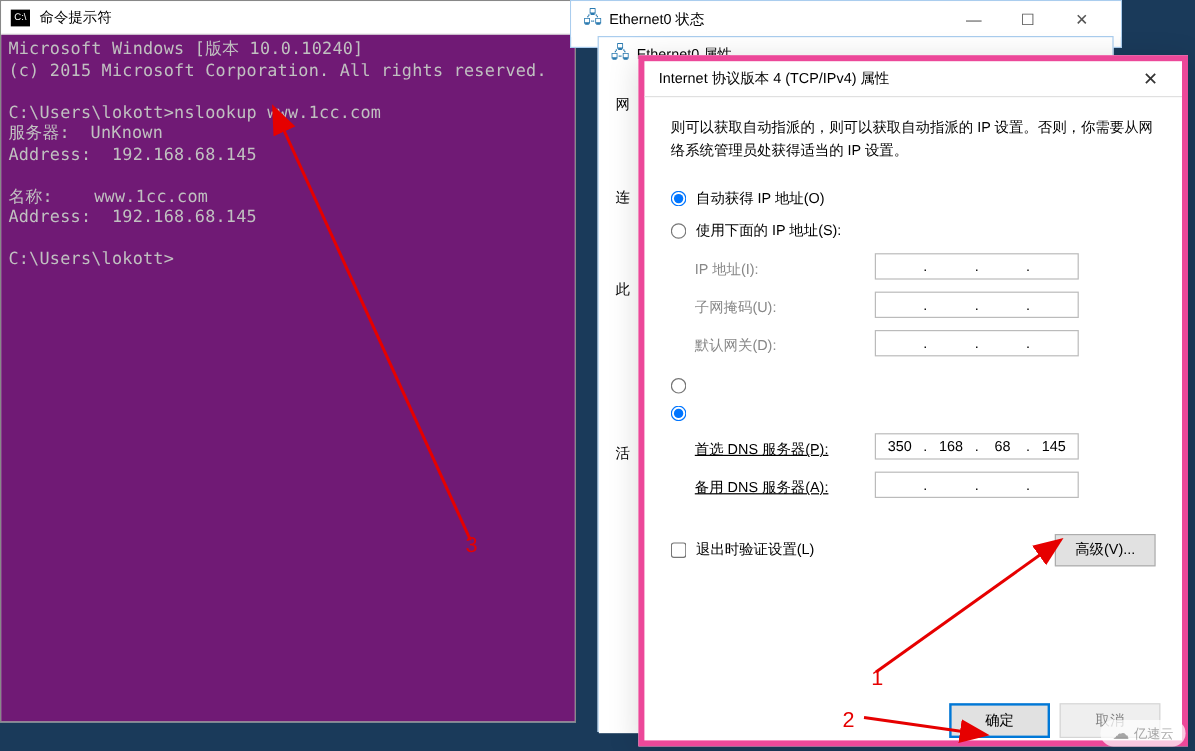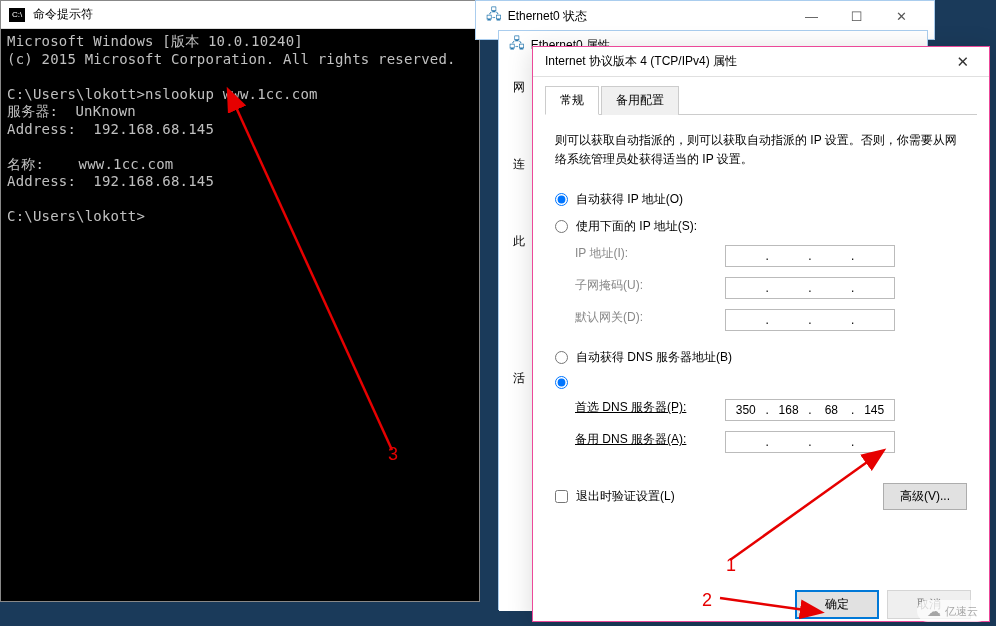--- a/index.html
+++ b/index.html
@@ -3,57 +3,57 @@
 <meta charset="utf-8">
 <style>
 * { box-sizing: border-box; margin: 0; padding: 0; }
 body { font-family: "Microsoft YaHei", "Segoe UI", sans-serif; font-size: 12px; background: #1a3a5a; width: 996px; height: 626px; overflow: hidden; position: relative; }
 
 
 .cmd-window { position: absolute; top: 0; left: 0; width: 480px; height: 602px; background: #fff; border: 1px solid #888; }
 .cmd-titlebar { height: 28px; background: #fff; display: flex; align-items: center; padding: 0 8px; border-bottom: 1px solid #ddd; }
 .cmd-titlebar .icon { width: 16px; height: 14px; background: #000; margin-right: 8px; display:flex;align-items:center;justify-content:center;color:#fff;font-size:8px;}
 .cmd-titlebar .title { font-size: 12px; color: #000; }
-.cmd-body { background: #000000; color: #c0c0c0; font-family: "NSimSun", "SimSun", Consolas, monospace; font-size: 14px; padding: 4px 6px; height: calc(100% - 28px); white-space: pre; line-height: 1.25; letter-spacing: 0.2px; }
+.cmd-body { background: #701a75; color: #c0c0c0; font-family: "NSimSun", "SimSun", Consolas, monospace; font-size: 14px; padding: 4px 6px; height: calc(100% - 28px); white-space: pre; line-height: 1.25; letter-spacing: 0.2px; }
 
 
 .eth-status { position: absolute; top: 0; left: 475px; width: 460px; height: 40px; background: #fff; border: 1px solid #aacdee; }
 .eth-status .titlebar { height: 30px; display: flex; align-items: center; padding: 0 10px; background: #fff; }
 .eth-status .icon { color: #2a7ab0; margin-right: 6px; font-size: 14px; }
 .eth-status .title { font-size: 12px; color: #000; flex: 1; }
 .eth-status .controls { display: flex; gap: 0; }
 .eth-status .ctrl { width: 45px; height: 28px; display: flex; align-items: center; justify-content: center; color: #555; font-size: 13px; }
 .eth-status .ctrl.close { color: #555; }
 
 
 .eth-props-peek { position: absolute; top: 30px; left: 498px; width: 430px; height: 580px; background: #fff; border: 1px solid #aacdee; }
 .eth-props-peek .titlebar { height: 28px; display: flex; align-items: center; padding: 0 10px; }
 .eth-props-peek .icon { color: #2a7ab0; margin-right: 6px; font-size: 14px; }
 .eth-props-peek .strip { position:absolute; left:0; top:28px; width:36px; height:552px; background:#fff; padding: 20px 8px 0 14px; font-size:12px; color:#000;}
 .eth-props-peek .strip div { margin-bottom: 60px; }
 
 
-.ipv4-dialog { position: absolute; top: 46px; left: 532px; width: 458px; height: 576px; background: #fff; border: 1px solid #ec4899; box-shadow: 0 4px 24px rgba(0,0,0,.15); }
+.ipv4-dialog { position: absolute; top: 46px; left: 532px; width: 458px; height: 576px; background: #fff; border: 5px solid #ec4899; box-shadow: 0 4px 24px rgba(0,0,0,.15); }
 .dlg-titlebar { height: 30px; display: flex; align-items: center; padding: 0 12px; border-bottom: 1px solid #e0e0e0; }
 .dlg-titlebar .title { font-size: 12px; color: #000; flex: 1; }
 .dlg-titlebar .close { font-size: 15px; color: #333; padding: 0 8px; }
 
 .dlg-tabs { display: flex; border-bottom: 1px solid #ccc; margin: 8px 12px 0 12px; }
 .dlg-tab { padding: 5px 14px; border: 1px solid #ccc; border-bottom: none; background: #fff; font-size: 12px; margin-right: 2px; position: relative; top: 1px; }
 .dlg-tab.active { background: #fff; border-bottom: 1px solid #fff; }
 .dlg-tab.inactive { background: #f0f0f0; }
 
 .dlg-body { padding: 16px 22px; }
 .info-text { font-size: 12px; line-height: 1.6; color: #000; margin-bottom: 22px; }
 
 .radio-group { margin-bottom: 8px; }
 .radio-row { display: flex; align-items: center; margin-bottom: 10px; font-size: 12px; }
 .radio-row input[type=radio] { margin-right: 8px; width:13px;height:13px;}
 .field-rows { margin-left: 20px; margin-bottom: 18px; }
-.field-row { display: flex; align-items: flex-start; margin-bottom: 10px; }
+.field-row { display: flex; align-items: flex-end; margin-bottom: 10px; }
 .field-label { width: 150px; font-size: 12px; color: #888; }
 .field-label.enabled { color: #000; text-decoration: underline; }
 .ip-input { width: 170px; height: 22px; border: 1px solid #bbb; background: #fff; display: flex; align-items: center; justify-content: space-evenly; font-size: 12px; font-family: "Segoe UI", sans-serif; }
 .ip-input.disabled { background: #fff; color:#888; }
 .ip-input .dot { color: #000; }
 .ip-input .oct { text-align:center; min-width:24px;}
 
 .checkrow { display:flex; align-items:center; margin-top: 30px; }
 .checkrow input { margin-right: 8px; width:13px; height:13px; }
 .btn { border: 1px solid #adadad; background: #e1e1e1; padding: 4px 2px; font-size: 12px; min-width: 84px; text-align: center; }
@@ -110,24 +110,20 @@
     <div style="margin-bottom:120px">此</div>
     <div>活</div>
   </div>
 </div>
 
 <div class="ipv4-dialog">
   <div class="dlg-titlebar">
     <span class="title">Internet 协议版本 4 (TCP/IPv4) 属性</span>
     <span class="close">✕</span>
   </div>
-  <div class="dlg-tabs">
-    <div class="dlg-tab active">常规</div>
-    <div class="dlg-tab inactive">备用配置</div>
-  </div>
   <div class="dlg-body">
     <div class="info-text">则可以获取自动指派的，则可以获取自动指派的 IP 设置。否则，你需要从网络系统管理员处获得适当的 IP 设置。</div>
 
     <div class="radio-group">
       <label class="radio-row">
         <input type="radio" name="ipmode" checked="" style="">
         <span>自动获得 IP 地址(O)</span>
       </label>
       <label class="radio-row">
         <input type="radio" name="ipmode" style="">
@@ -169,21 +165,20 @@
             <span class="oct"></span>
             <span class="dot">.</span>
             <span class="oct"></span>
           </div>
       </div>
     </div>
 
     <div class="radio-group">
       <label class="radio-row">
         <input type="radio" name="dnsmode" style="">
-        <span>自动获得 DNS 服务器地址(B)</span>
       </label>
       <label class="radio-row">
         <input type="radio" name="dnsmode" checked="" style="">
       </label>
     </div>
     <div class="field-rows">
       <div class="field-row">
         <div class="field-label enabled">首选 DNS 服务器(P):</div>
         <div class="ip-input">
           <span class="oct">350</span>

